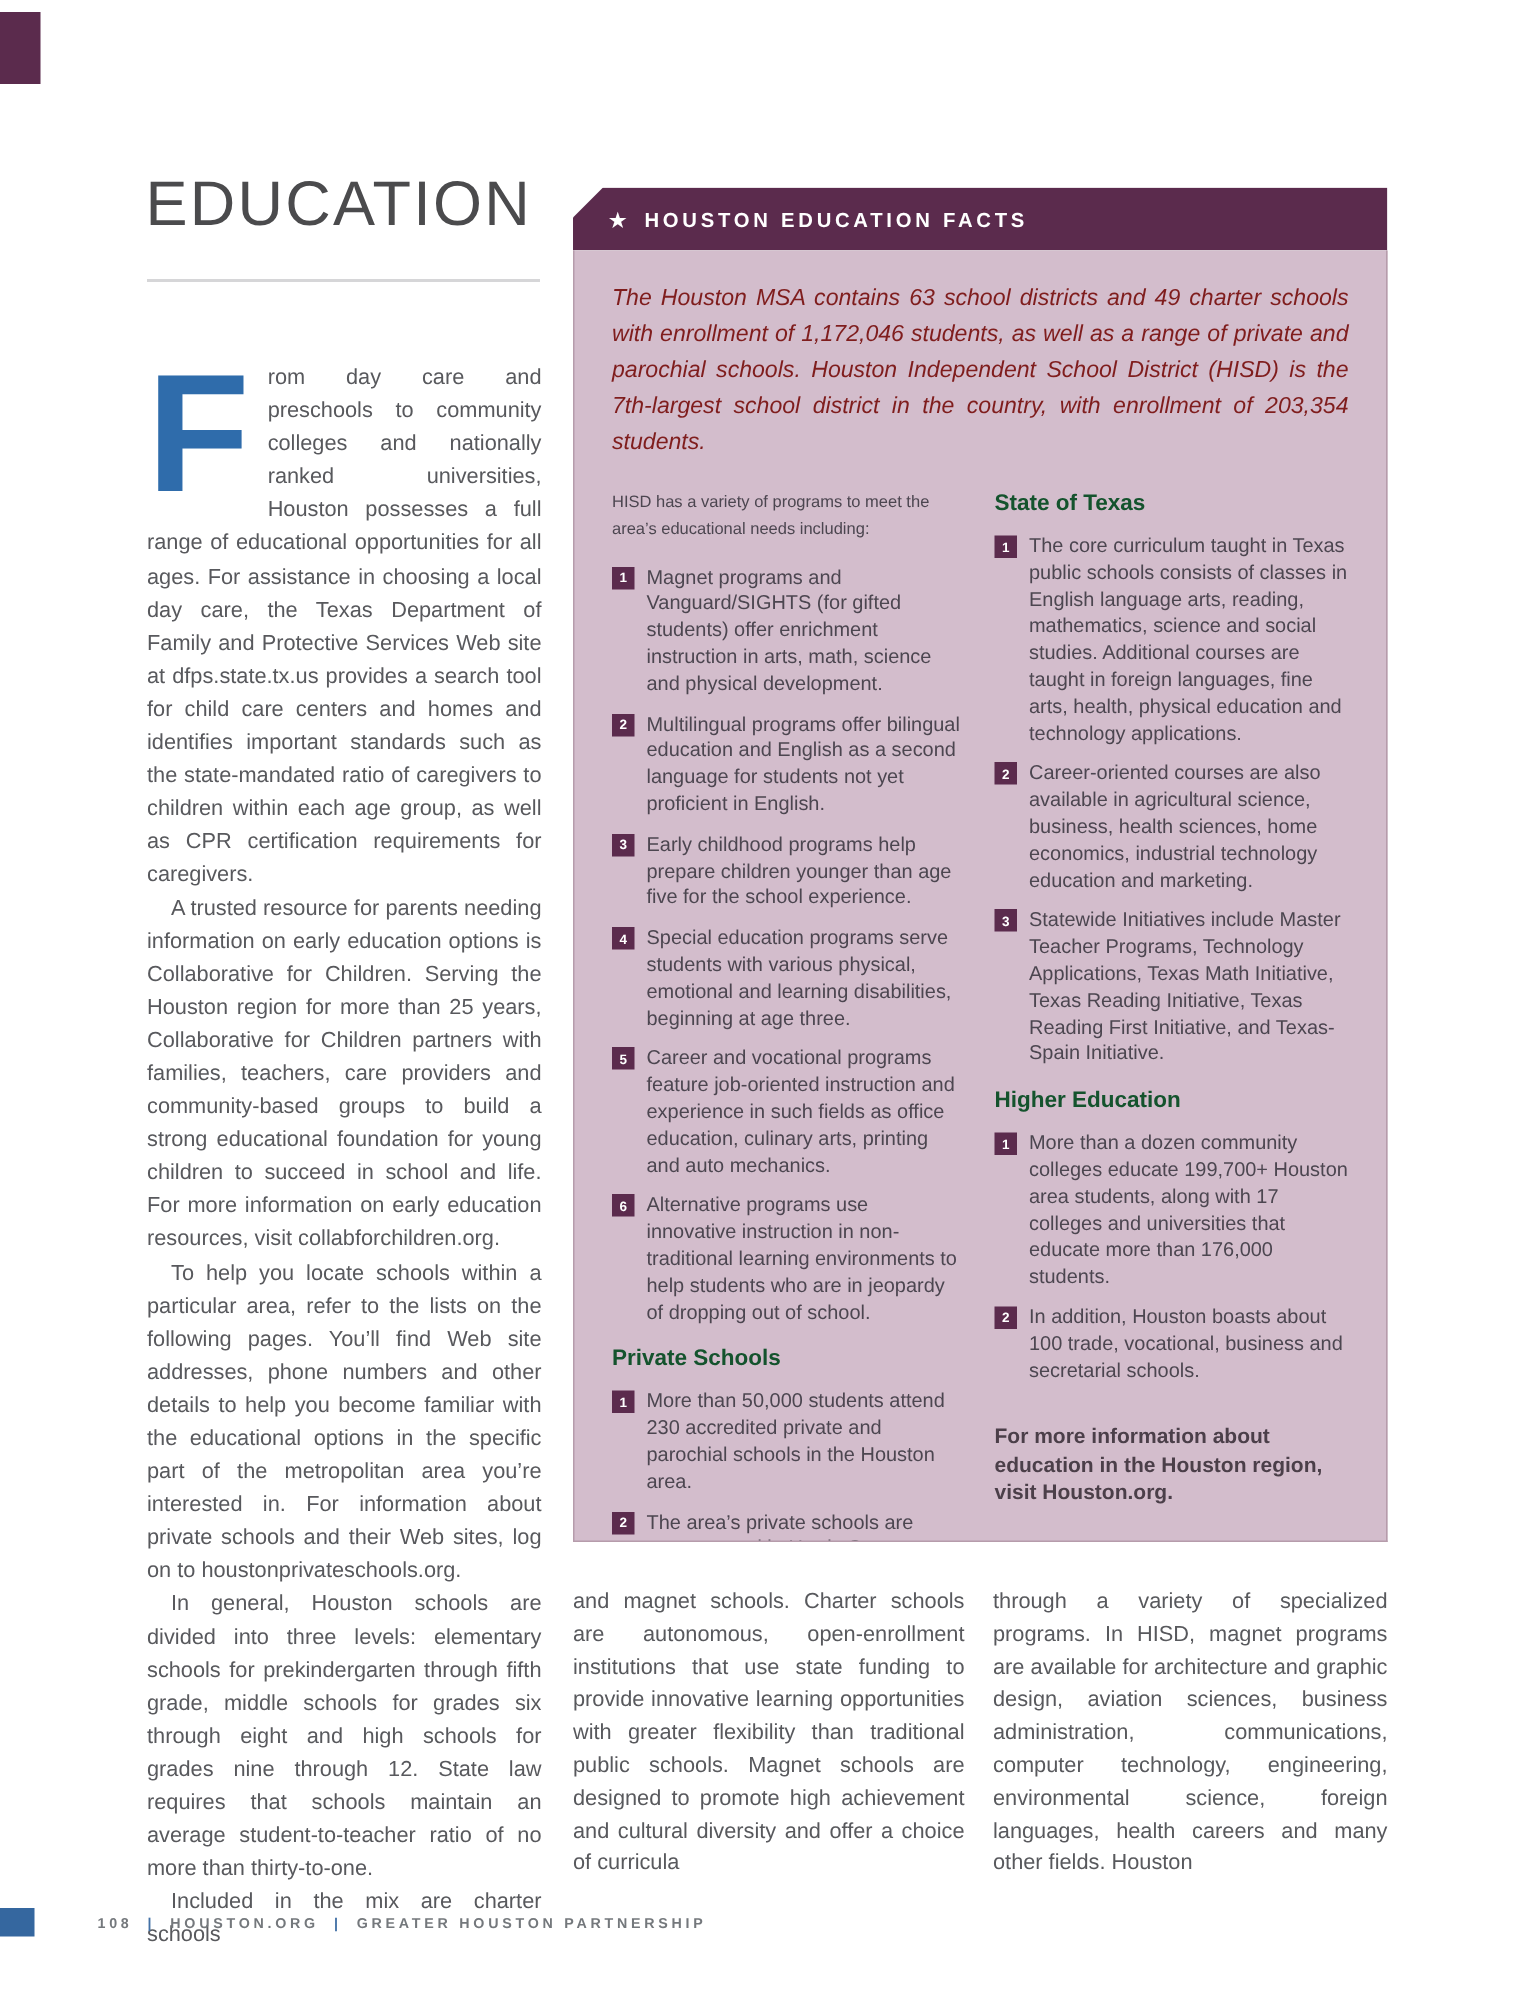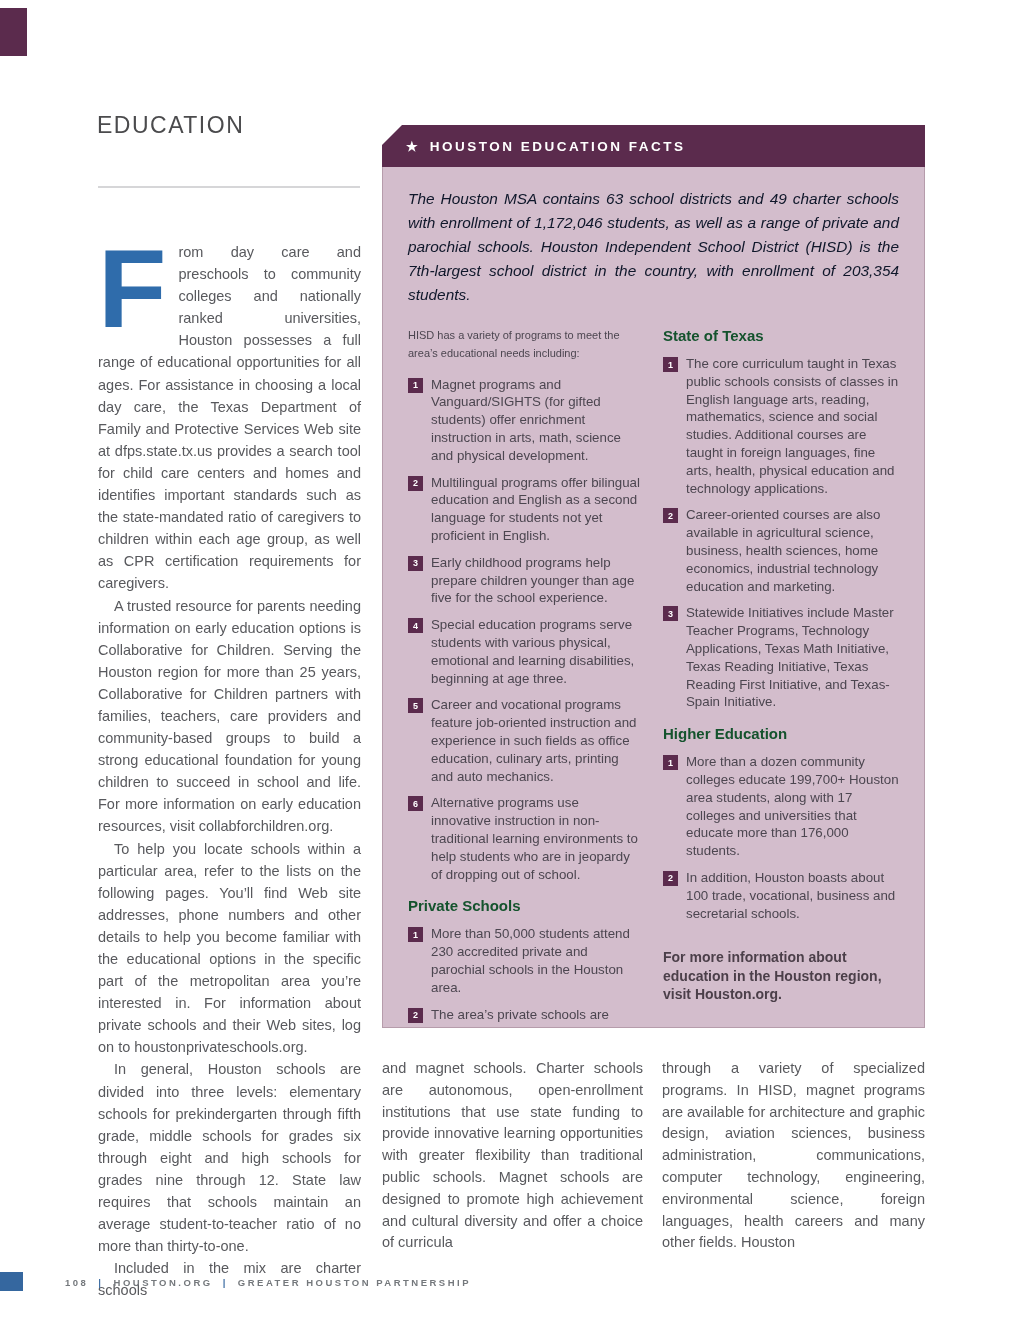--- a/index.html
+++ b/index.html
@@ -8,21 +8,21 @@
     overflow:hidden; font-family:"Liberation Sans", sans-serif;
     -webkit-font-smoothing:antialiased;
   }
 
   
   .corner-tab { position:absolute; left:0; top:8px; width:27px; height:48px; background:#5b2b4d; }
   .footer-square { position:absolute; left:0; top:1272px; width:23px; height:19px; background:#35679f; }
 
   
   .page-title {
-    position:absolute; left:97px; top:112px; font-size:23px; font-weight:400;
+    position:absolute; left:97px; top:112px; font-size:42px; font-weight:400;
     letter-spacing:1.5px; color:#4b4b4d;
   }
   .title-rule { position:absolute; left:98px; top:186px; width:262px; height:2px; background:#d6d6d8; }
 
   
   .left-col {
     position:absolute; left:98px; top:241px; width:263px;
     font-size:14.5px; line-height:22.1px; color:#58595d; text-align:justify;
   }
   .left-col p { margin:0; }
@@ -39,21 +39,21 @@
     padding-left:24px; box-sizing:border-box; font-size:13.5px; font-weight:700;
     letter-spacing:2.5px; clip-path:polygon(20px 0, 100% 0, 100% 100%, 0 100%, 0 20px);
   }
   .star-icon { margin-right:12px; font-size:13px; letter-spacing:0; }
   .facts-body {
     height:861px; background:#d3bdcc; border:1px solid #b69cab; border-top:none;
     padding:20px 25px 0; box-sizing:border-box; overflow:hidden;
   }
   .facts-summary {
     margin:0 0 20px; font-style:italic; font-size:15.4px; line-height:24px;
-    color:#0f172a; text-align:justify;
+    color:#7f1d1d; text-align:justify;
   }
   .facts-cols { display:flex; gap:23px; }
   .fcol-left { width:232px; flex:none; }
   .fcol-right { flex:1; }
 
   .lead { margin:0 0 13px; font-size:11px; line-height:17.8px; color:#4c4650; }
   .fact-item { display:flex; margin-bottom:9px; }
   .num-badge {
     flex:none; width:15px; height:15px; background:#5b2b4d; color:#ffffff;
     font-size:9px; font-weight:700; display:flex; align-items:center;

